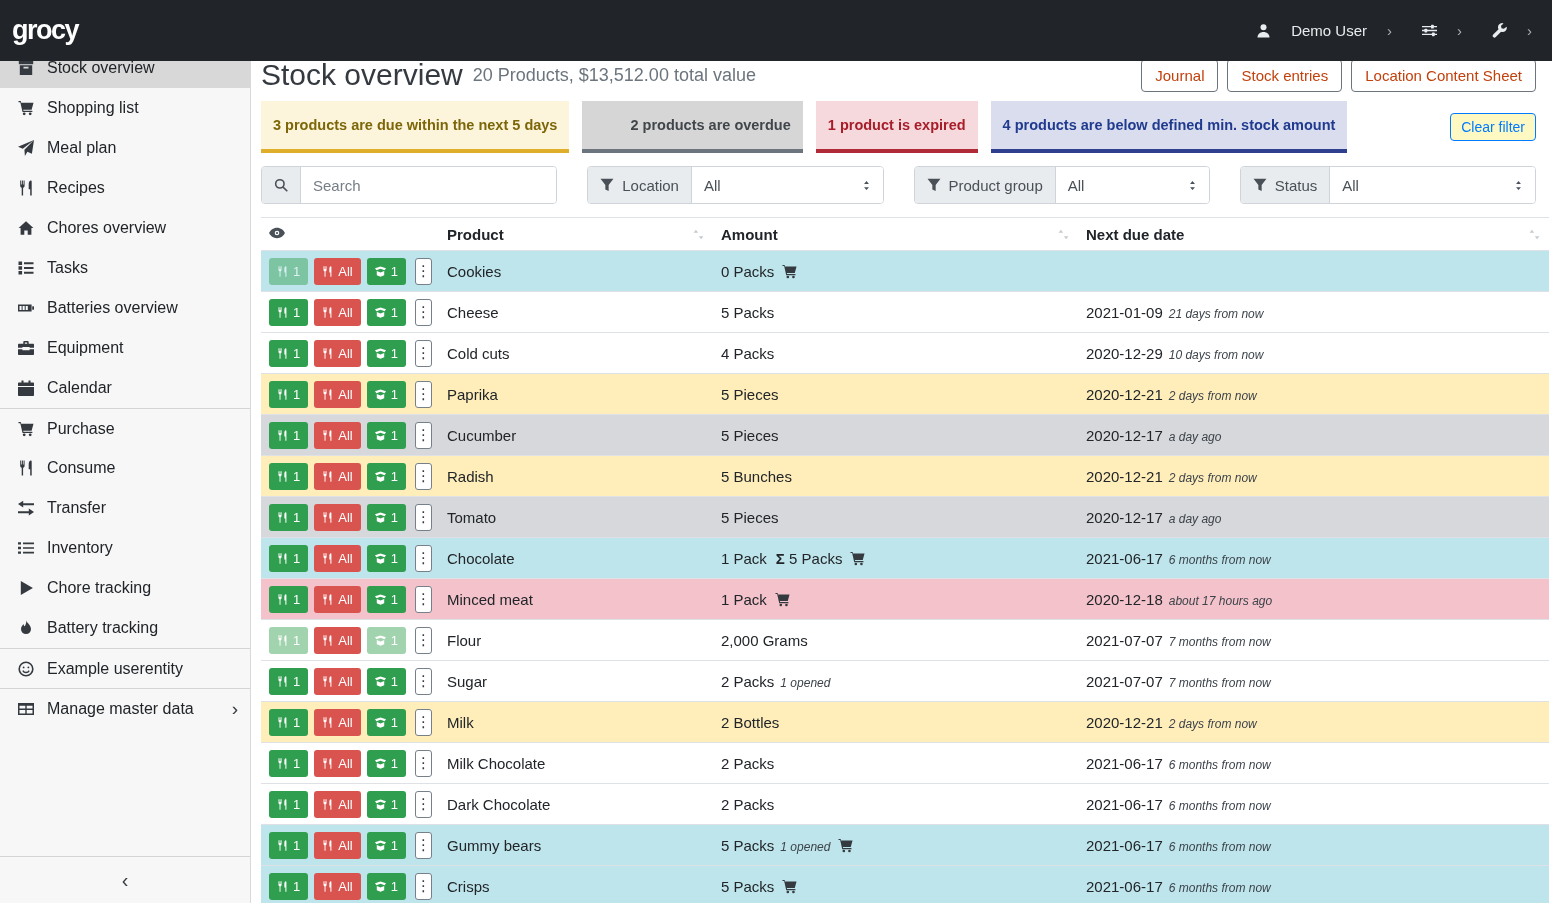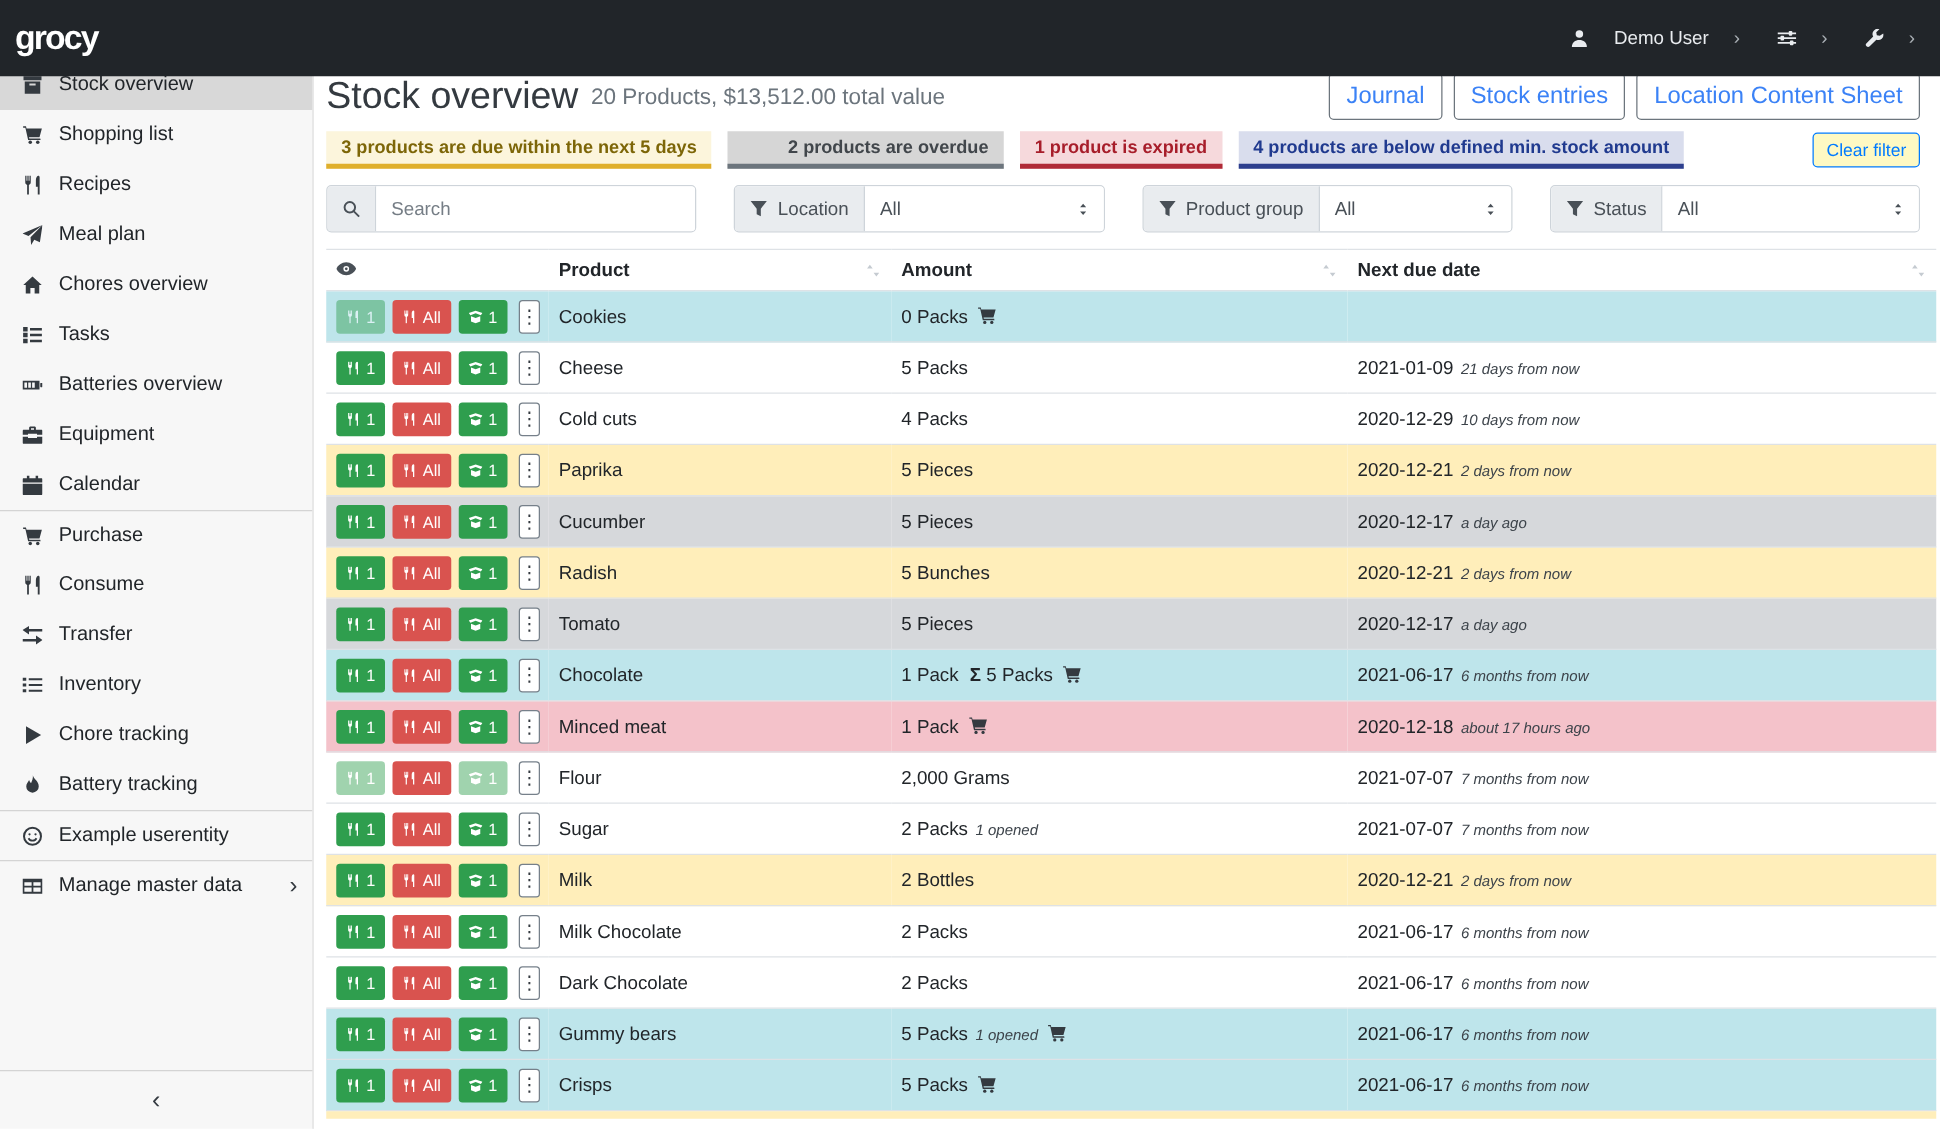--- a/index.html
+++ b/index.html
@@ -31,24 +31,24 @@
   .side-foot { height:47px; border-top:1px solid #d4d4d4; display:flex; align-items:center;
     justify-content:center; font-size:20px; color:#343a40; cursor:pointer; }
 
   
   .main { position:absolute; top:47px; left:251px; right:0; bottom:0; background:#fff; overflow:hidden; }
   .page-head { display:flex; align-items:center; padding:11px 16px 4px 10px; }
   .page-title { font-size:30px; font-weight:500; color:#343a40; }
   .page-subtitle { margin-left:10px; font-size:18px; color:#6c757d; }
   .head-buttons { margin-left:auto; display:flex; gap:9px; }
   .btn-outline { background:#fff; border:1px solid #6c757d; border-radius:4px; padding:7px 13px;
-    font-size:19px; color:#3b82f6; cursor:pointer; }
+    font-size:15px; color:#c2410c; cursor:pointer; }
 
   .banners { display:flex; align-items:stretch; gap:13px; padding:5px 16px 0 10px; }
-  .banner { height:30px; display:flex; align-items:center; padding:0 12px; font-size:14.5px; font-weight:700;
+  .banner { height:52px; display:flex; align-items:center; padding:0 12px; font-size:14.5px; font-weight:700;
     border-bottom:4px solid transparent; cursor:pointer; white-space:nowrap; }
   .banner.due       { background:var(--banner-due-bg);     border-color:var(--banner-due-border);     color:var(--banner-due-text); }
   .banner.overdue   { background:var(--banner-overdue-bg); border-color:var(--banner-overdue-border); color:var(--banner-overdue-text);padding-left:48px; }
   .banner.expired   { background:var(--banner-expired-bg); border-color:var(--banner-expired-border); color:var(--banner-expired-text); }
   .banner.below-min { background:var(--banner-below-bg);   border-color:var(--banner-below-border);   color:var(--banner-below-text); }
   .clear-filter { margin-left:auto; align-self:center; background:#fef9c3; color:var(--link-blue,#007bff);
     border:1px solid var(--link-blue,#007bff); border-radius:4px; padding:5px 10px; font-size:14px; cursor:pointer; }
 
   .filters { display:flex; gap:30px; padding:13px 16px 10px 10px; }
   .fgroup { flex:1; display:flex; align-items:stretch; height:38px; border:1px solid #ced4da;
@@ -149,33 +149,33 @@
             <circle cx="6.2" cy="13.8" r="1.4"></circle>
             <circle cx="12.2" cy="13.8" r="1.4"></circle>
           </svg>
         </span>
      <span>Shopping list</span>
 
    </div>
       <div class="side-item">
      <span class="icn ">
           <svg viewBox="0 0 16 16" fill="currentColor">
+            <path d="M16 0 0 6.8l4.8 2L16 0 6.4 9.8l.5 6.1 2.5-4.1 4.5 1.9z"></path>
+          </svg>
+        </span>
+     <span>Meal plan</span>
+
+   </div>
+      <div class="side-item">
+     <span class="icn ">
+          <svg viewBox="0 0 16 16" fill="currentColor">
             <path d="M2.2.5h1v4h.7v-4h1v4h.7v-4h1v5.2c0 1-.6 1.8-1.5 2.1v7.7H3.7V7.8c-.9-.3-1.5-1.1-1.5-2.1zM12.8.5c.5 0 .9.5.9 1.2v13.8h-1.5V9.3h-1.5V4c0-2 1-3.5 2.1-3.5z"></path>
           </svg>
         </span>
      <span>Recipes</span>
-
-   </div>
-      <div class="side-item">
-     <span class="icn ">
-          <svg viewBox="0 0 16 16" fill="currentColor">
-            <path d="M16 0 0 6.8l4.8 2L16 0 6.4 9.8l.5 6.1 2.5-4.1 4.5 1.9z"></path>
-          </svg>
-        </span>
-     <span>Meal plan</span>
 
    </div>
       <div class="side-item">
      <span class="icn ">
           <svg viewBox="0 0 16 16" fill="currentColor">
             <path d="M8 1.2 15.4 8h-2v6.8H9.7v-4.4H6.3v4.4H2.6V8h-2z"></path>
           </svg>
         </span>
      <span>Chores overview</span>
 

